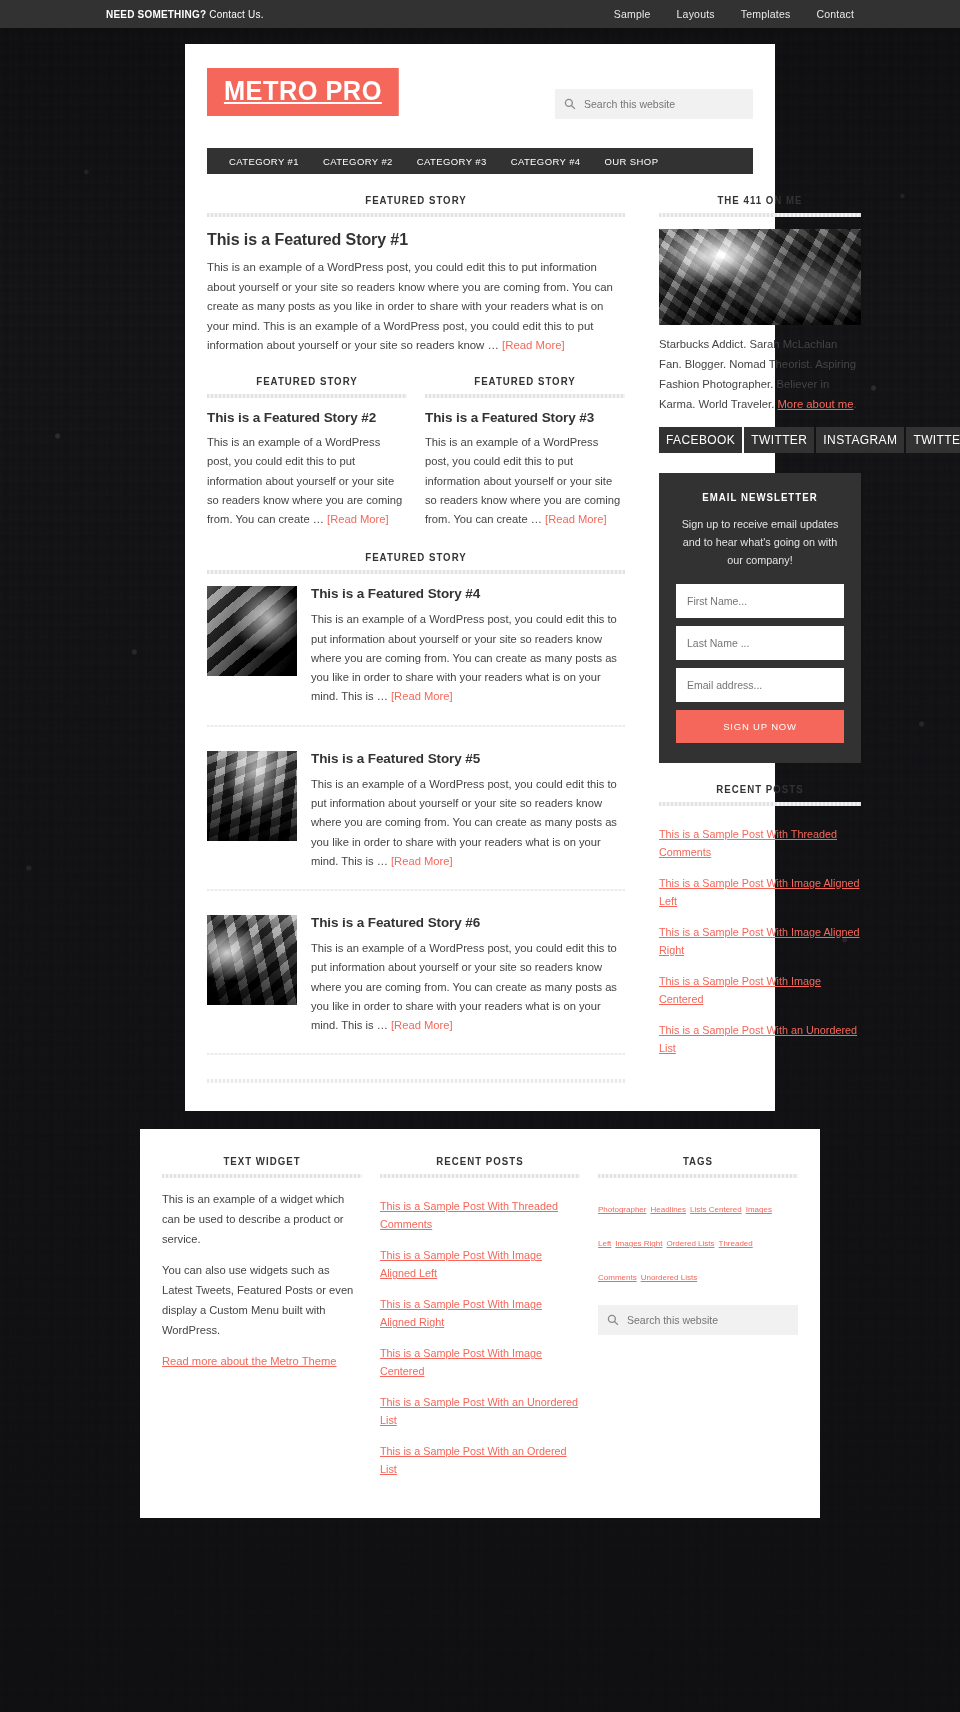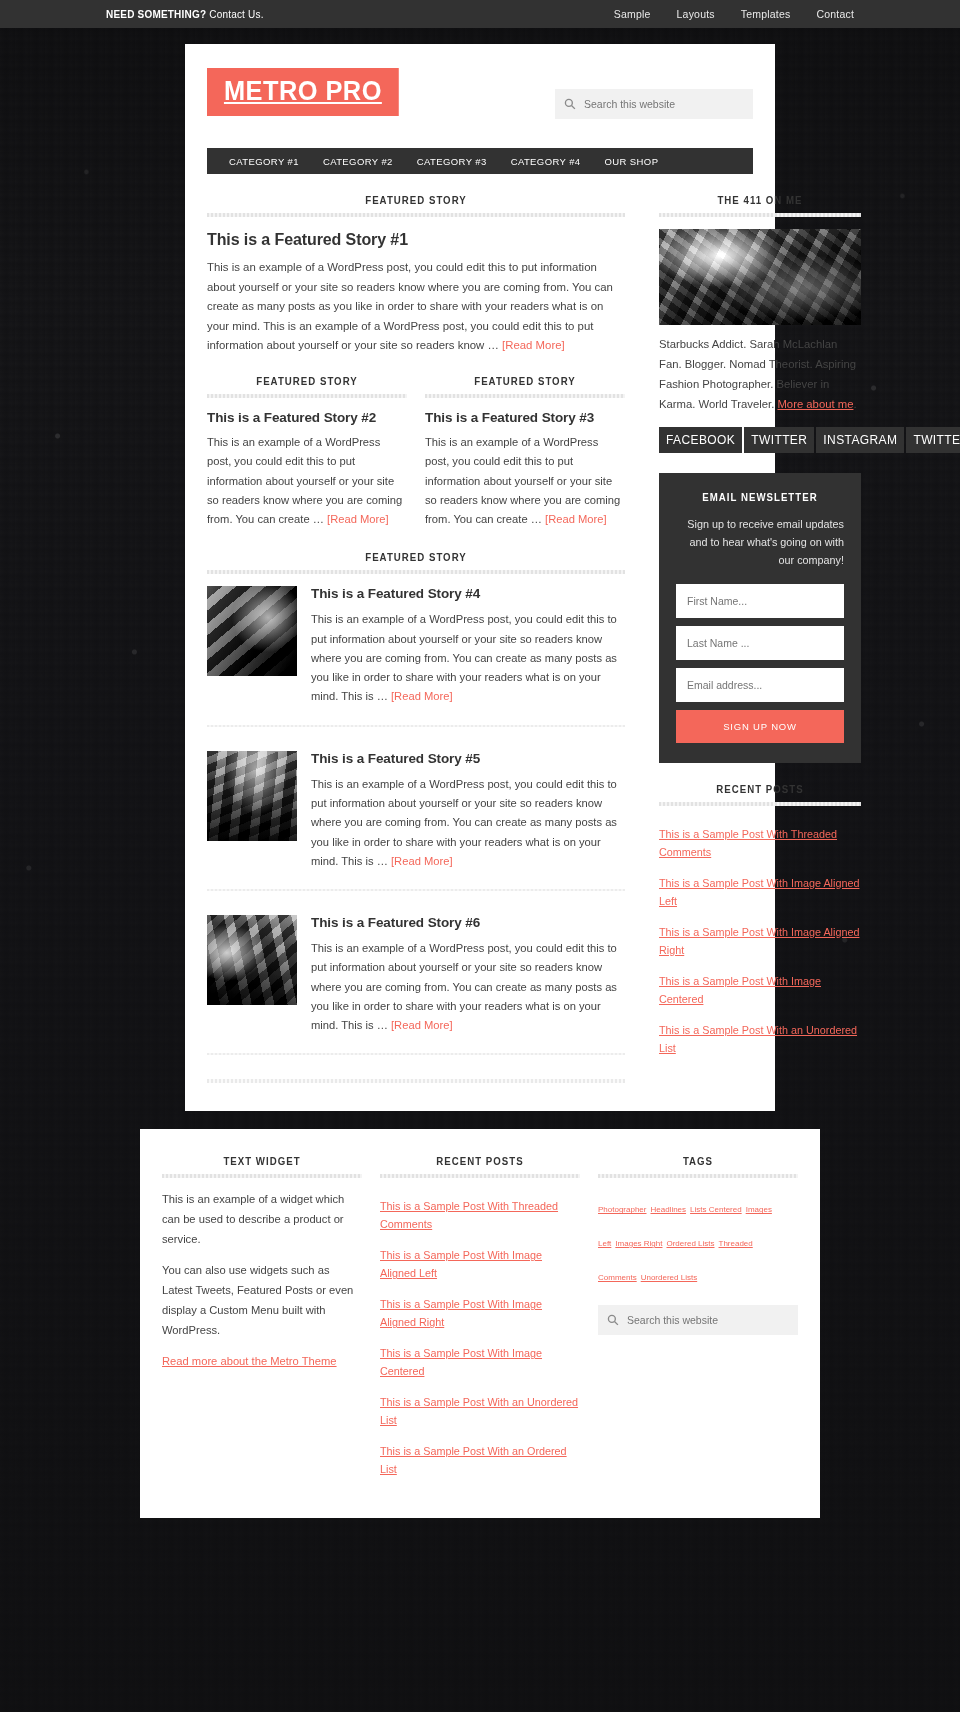--- a/index.html
+++ b/index.html
@@ -246,21 +246,21 @@
     letter-spacing: .4px; padding: 6px 7px; text-decoration: none;
     flex: 1; text-align: center; white-space: nowrap;
   }
 
   .newsletter {
     background: #323232; padding: 18px 17px 20px; margin-bottom: 20px;
   }
   .newsletter .section-title { color: #fff; padding-bottom: 12px; }
   .newsletter p {
     color: #e3e3e3; font-size: 10.8px; line-height: 1.7;
-    text-align: right; margin-bottom: 14px;
+    text-align: center; margin-bottom: 14px;
   }
   .newsletter input[type=text] {
     display: block; width: 100%; height: 34px; border: 0;
     background: #fff; padding: 0 11px; margin-bottom: 8px;
     font-size: 10.5px; color: #9a9a9a; outline: none;
     font-family: "Liberation Sans", sans-serif;
   }
   .newsletter .signup {
     display: block; width: 100%; height: 33px; border: 0; cursor: pointer;
     background: #f4675a; color: #fff; font-size: 9.5px; letter-spacing: .8px;

